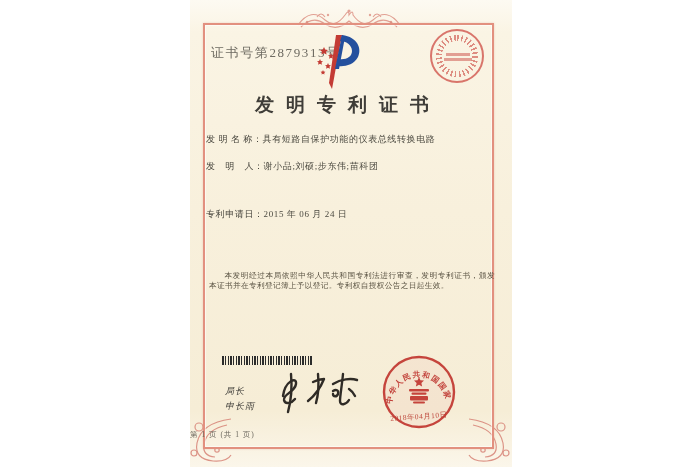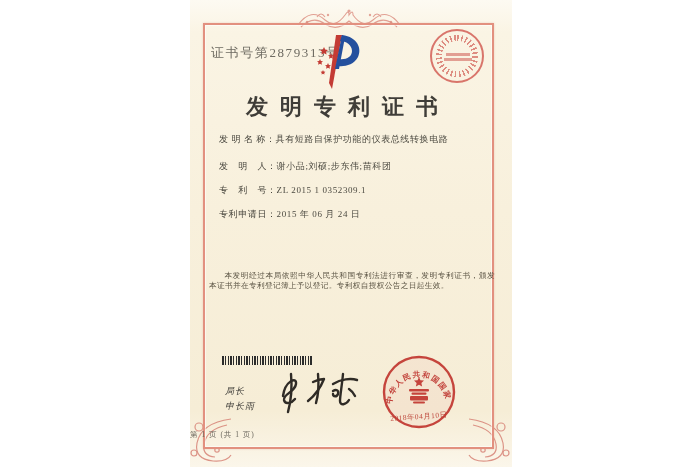--- a/index.html
+++ b/index.html
@@ -15,24 +15,24 @@
     position:absolute;left:13px;top:23px;width:291px;height:426px;box-sizing:border-box;
     border:2px solid #e2907f;
     box-shadow:inset 0 0 0 1px rgba(255,255,255,.55), 0 0 2px rgba(222,139,123,.35);
   }
   .cert-number{
     position:absolute;left:21px;top:44px;font-size:13px;color:#6e6b62;letter-spacing:1.6px;
   }
   .logo{position:absolute;left:126px;top:33px;width:46px;height:58px;}
   .page-title{
     position:absolute;left:0;right:18px;top:92px;text-align:center;
-    font-size:22px;font-weight:bold;color:#3f3d38;letter-spacing:12px;text-indent:12px;
+    font-size:19px;font-weight:bold;color:#3f3d38;letter-spacing:12px;text-indent:12px;
   }
   .field-row{
-    position:absolute;left:29px;right:14px;font-size:9px;color:#49473f;letter-spacing:.6px;white-space:nowrap;
+    position:absolute;left:16px;right:14px;font-size:9px;color:#49473f;letter-spacing:.6px;white-space:nowrap;
   }
   .field-row .flabel{color:#45433b;}
   .field-row .fvalue{color:#4c4a41;}
   .row-0{top:133px}.row-1{top:160px}.row-2{top:184px}.row-3{top:208px}.row-4{top:232px}.row-5{top:254px}
   .body-text{
     position:absolute;left:19px;width:286px;top:271px;
     font-size:7.7px;line-height:10.3px;color:#5b5444;letter-spacing:.3px;text-align:justify;
   }
   .body-text p{margin:0;text-indent:2em;}
   .barcode{
@@ -120,21 +120,20 @@
   <div class="agency-seal">
     <div class="ring"></div>
     <div class="ctext c1"></div>
     <div class="ctext c2"></div>
   </div>
 
   <div class="page-title">发明专利证书</div>
 
   <div class="field-row row-0"><span class="flabel">发 明 名 称：</span><span class="fvalue">具有短路自保护功能的仪表总线转换电路</span></div>
   <div class="field-row row-1"><span class="flabel">发　明　人：</span><span class="fvalue">谢小品;刘硕;步东伟;苗科团</span></div>
-  <div class="field-row row-2"><span class="flabel">专　利　号：</span><span class="fvalue">ZL 2015 1 0352309.1</span></div>
   <div class="field-row row-3"><span class="flabel">专利申请日：</span><span class="fvalue">2015 年 06 月 24 日</span></div>
 
   <div class="body-text">
     <p>本发明经过本局依照中华人民共和国专利法进行审查，发明专利证书，颁发本证书并在专利登记簿上予以登记。专利权自授权公告之日起生效。</p>
   </div>
 
   <div class="barcode"></div>
 
   <div class="signoff">
     <div>局长</div>

